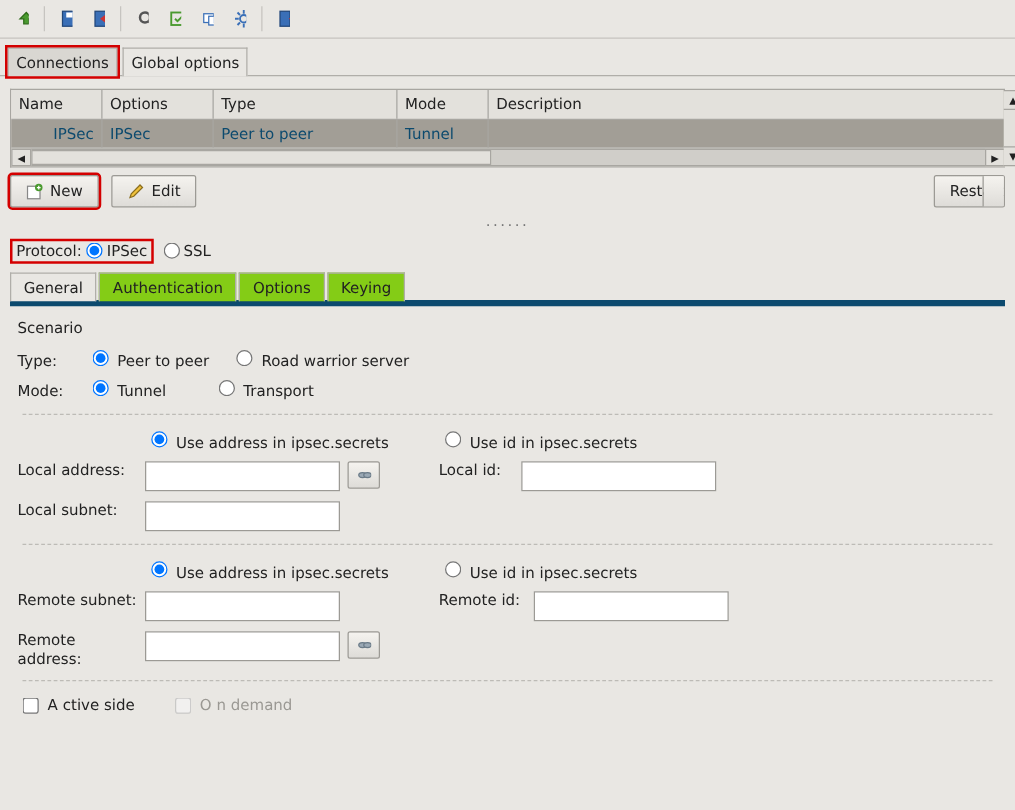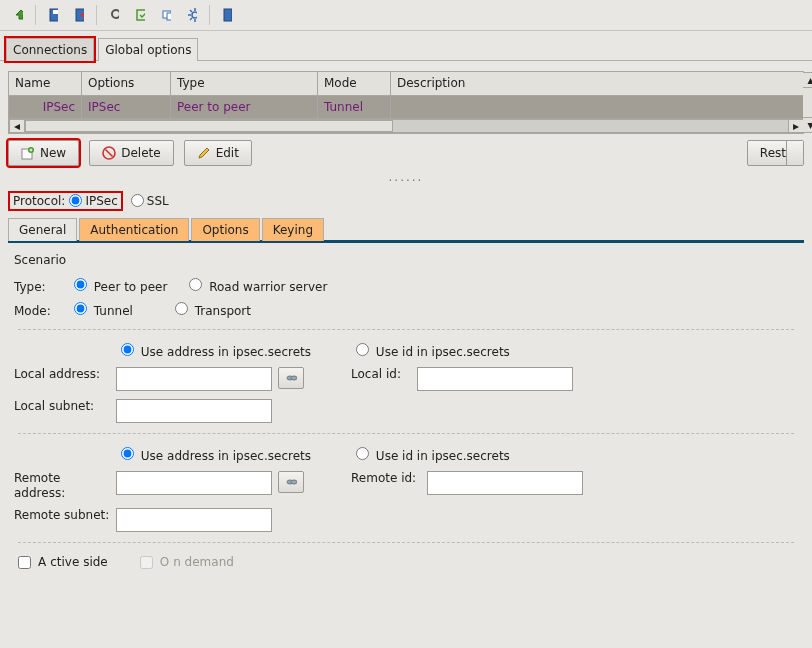--- a/index.html
+++ b/index.html
@@ -7,41 +7,41 @@
 .tb .sep{width:1px;height:20px;background:#c6c4c0;margin:0 3px}
 .tb button{width:24px;height:22px;display:flex;align-items:center;justify-content:center;border:1px solid transparent;background:transparent;border-radius:2px}
 .tabs1{display:flex;padding:6px 6px 0;border-bottom:1px solid #b0aea9}
 .ptab{padding:4px 6px;border:1px solid #b0aea9;border-bottom:none;background:#e9e7e3;margin-right:4px;position:relative;top:1px}
 .ptab.active{background:#d9d7d2}
 .hl-red{outline:2px solid #d40000;outline-offset:0}
 .pane{padding:10px 8px 0}
 .gridwrap{position:relative;border:1px solid #a8a6a1;border-right:none;margin-bottom:6px}
 .ghead{display:flex;background:#e3e1dc;border-bottom:1px solid #a8a6a1}
 .ghead div{padding:4px 6px;border-right:1px solid #a8a6a1}
-.grow{display:flex;background:#a29e96;color:#701a75}
+.grow{display:flex;background:#a29e96;color:#0c4a6e}
 .grow div{padding:4px 6px;border-right:1px solid #a8a6a1}
 .c-name{width:60px}.c-prot{width:76px}.c-type{width:134px}.c-mode{width:60px}.c-desc{flex:1}
 .hscroll{display:flex;align-items:center;border-top:1px solid #a8a6a1;height:14px}
 .hscroll span{width:14px;height:12px;display:flex;align-items:center;justify-content:center;border:1px solid #a8a6a1;background:#e3e1dc}
 .hscroll .track{flex:1;height:12px;border-top:1px solid #a8a6a1;border-bottom:1px solid #a8a6a1;background:#d0cec9;position:relative}
 .hscroll .thumb{position:absolute;left:0;top:0;height:10px;width:48%;background:#e3e1dc;border:1px solid #a8a6a1}
 .vscroll{position:absolute;right:-15px;top:0;bottom:0;width:15px;border:1px solid #a8a6a1;border-left:none;background:#e3e1dc;display:flex;flex-direction:column}
 .vscroll span{height:14px;display:flex;align-items:center;justify-content:center;border-bottom:1px solid #a8a6a1}
 .vscroll span+span{border-bottom:none;border-top:1px solid #a8a6a1;margin-top:auto}
 .brow{display:flex;gap:10px;align-items:center;margin-bottom:6px;position:relative}
 .btn{display:flex;align-items:center;gap:5px;height:24px;padding:0 12px;background:linear-gradient(#f5f3ef,#dedcd8);border:1px solid #9c9a95;border-radius:2px}
 .btn.restart{margin-left:auto}
 .split{padding-right:0;position:relative}
 .split::after{content:"";position:absolute;right:0;top:0;bottom:0;width:16px;border-left:1px solid #9c9a95;background:linear-gradient(#f5f3ef,#dedcd8)}
 .splitarr{position:absolute;right:4px;top:50%;transform:translateY(-50%);font-size:9px}
 .dots{text-align:center;color:#777;letter-spacing:2px;margin:-2px 0 6px}
 .radiorow{display:flex;align-items:center;gap:10px;padding:2px 2px 8px}
 .radiorow input{margin:0 3px 0 0}
-.tabs2{display:flex;border-bottom:3px solid #0c4a6e}
-.stab{padding:4px 10px;border:1px solid #b0aea9;border-bottom:none;margin-right:2px;background:#fdba74;position:relative;top:1px}
+.tabs2{display:flex;border-bottom:5px solid #0c4a6e}
+.stab{padding:4px 10px;border:1px solid #b0aea9;border-bottom:none;margin-right:2px;background:#84cc16;position:relative;top:1px}
 .stab.active{background:#e9e7e3}
 .panel{padding:10px 6px}
 .h{font-weight:normal;margin-bottom:10px}
 .row{display:flex;align-items:flex-end;gap:10px;margin-bottom:8px}
 .lbl{width:50px}
 .row input[type=radio]{margin:0 3px 0 0}
 .grid2{display:flex;gap:40px;margin-top:8px}
 .col{display:flex;flex-direction:column;gap:8px}
 .fr{display:flex;align-items:flex-start;gap:6px}
 .fr .fl{width:96px}
@@ -159,27 +159,20 @@
       <svg width="14" height="14">
           <rect x="1" y="3" width="10" height="10" fill="#fff" stroke="#888"></rect>
           <circle cx="10" cy="4" r="3" fill="#4a9a2f"></circle>
           <line x1="10" y1="2.5" x2="10" y2="5.5" stroke="#fff"></line>
           <line x1="8.5" y1="4" x2="11.5" y2="4" stroke="#fff"></line>
         </svg>
       <span><span class="ul">New</span></span>
     </div>
     <div class="btn">
       <svg width="14" height="14">
-          <circle cx="7" cy="7" r="6" fill="none" stroke="#c33" stroke-width="1.6"></circle>
-          <line x1="3.5" y1="3.5" x2="10.5" y2="10.5" stroke="#c33" stroke-width="1.6"></line>
-        </svg>
-      <span><span class="ul">D</span>elete</span>
-    </div>
-    <div class="btn">
-      <svg width="14" height="14">
           <path d="M2 12l1-3 7-7 2 2-7 7-3 1z" fill="#f0c23c" stroke="#8a6d1e"></path>
         </svg>
       <span><span class="ul">E</span>dit</span>
     </div>
     <div class="btn restart split">
       <span>Restar<span class="ul">t</span></span>
       <span class="splitarr">▾</span>
     </div>
   </div>
 
@@ -250,33 +243,33 @@
 
     <div class="hr"></div>
 
     <div class="grid2">
       <div class="col">
         <div class="fr">
             <span class="fl"></span>
             <label><input type="radio" checked="" style=""> <span>Use address in ipsec.secrets</span></label>
           </div>
         <div class="fr">
+            <span class="fl">Remote sub<span class="ul">n</span>et:</span>
+            <input class="tf w" style="">
+          </div>
+        <div class="fr">
             <span class="fl">Remote addr<span class="ul">e</span>ss:</span>
             <input class="tf w" style="">
             <button class="ibtn">
               <svg width="14" height="12">
                 <ellipse cx="5" cy="6" rx="3" ry="2" fill="#9aa8b4" stroke="#6b7b88"></ellipse>
                 <ellipse cx="9" cy="6" rx="3" ry="2" fill="#9aa8b4" stroke="#6b7b88"></ellipse>
               </svg>
             </button>
           </div>
-        <div class="fr">
-            <span class="fl">Remote sub<span class="ul">n</span>et:</span>
-            <input class="tf w" style="">
-          </div>
       </div>
       <div class="col">
         <div class="fr">
             <label><input type="radio" style=""> <span>Use id in ipsec.secrets</span></label>
           </div>
         <div class="fr">
             <span class="fl" style="width:70px">Remote i<span class="ul">d</span>:</span>
             <input class="tf w" style="">
           </div>
       </div>

